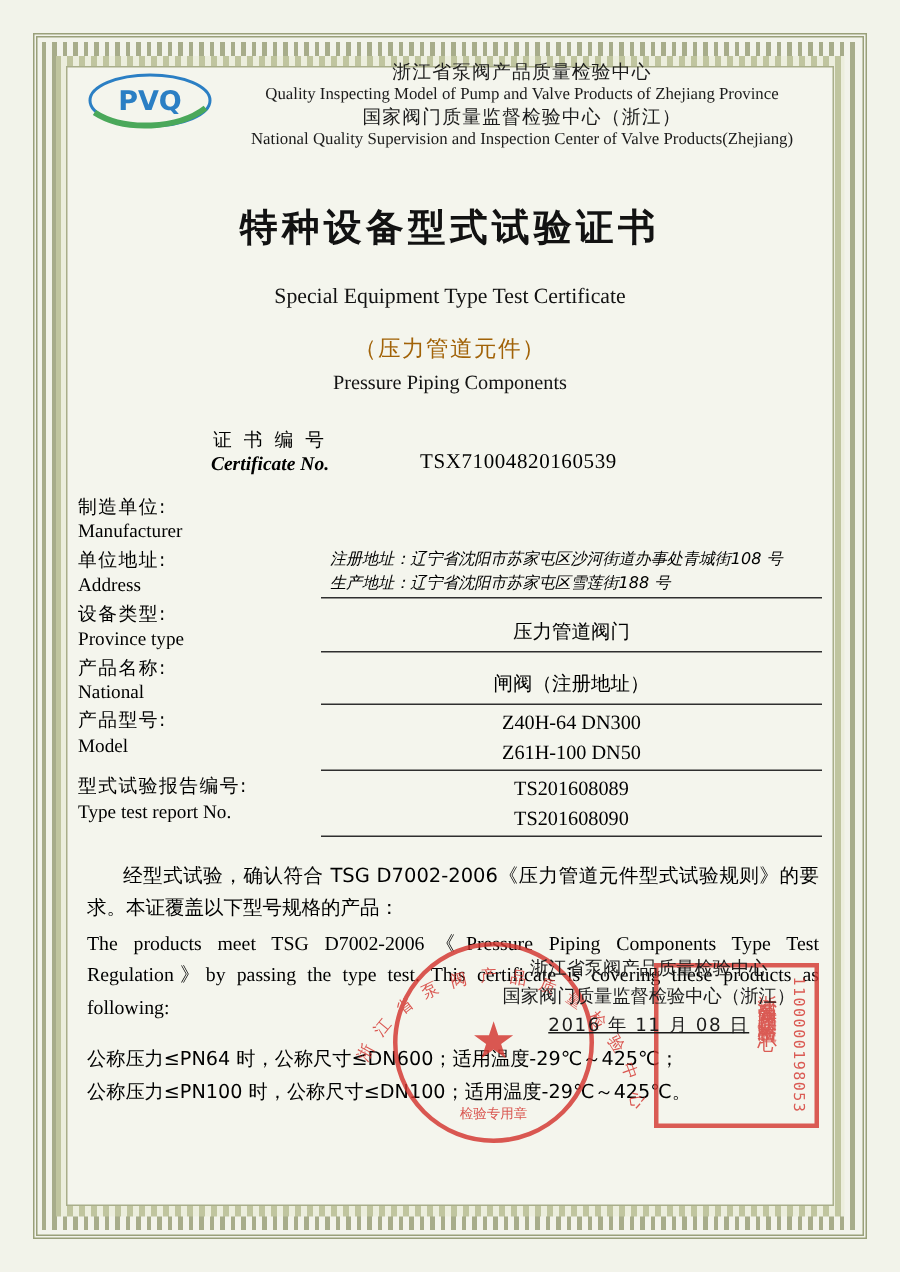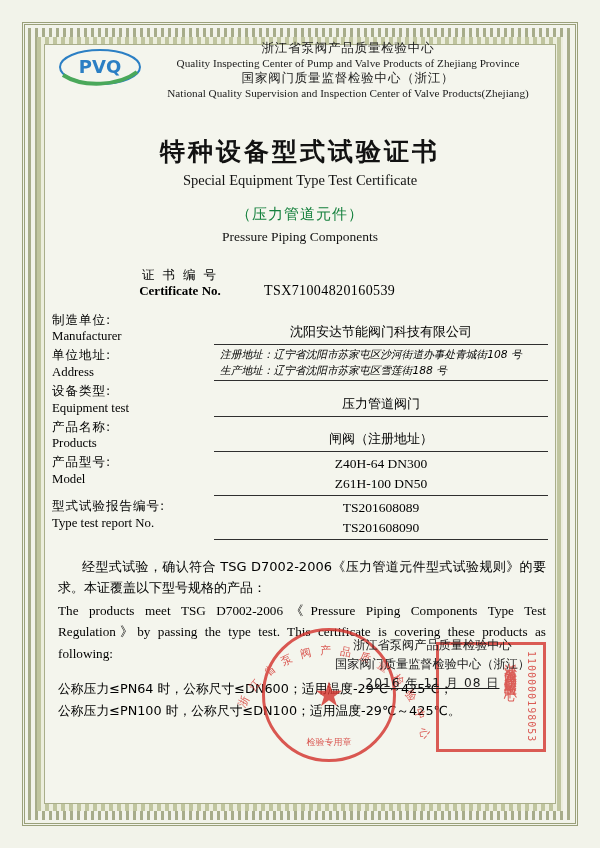--- a/index.html
+++ b/index.html
@@ -89,54 +89,55 @@
   .title-block { text-align: center; margin-top: 34px; }
   .title-cn {
     font-size: 25px;
     font-weight: bold;
     letter-spacing: 3px;
     color: #121212;
     font-family: "DejaVu Sans", sans-serif;
   }
   .title-en {
     font-size: 14.5px;
-    margin-top: 4px;
+    margin-top: 22px;
     color: #121212;
   }
   .subtitle-cn {
     font-size: 15px;
     margin-top: 16px;
     letter-spacing: 1px;
-    color: #15803d;
+    color: #a16207;
     font-family: "DejaVu Sans", sans-serif;
   }
   .subtitle-en {
     font-size: 13.5px;
     margin-top: 5px;
     color: #121212;
   }
 
   
   .certno {
     margin-top: 22px;
     display: flex;
     align-items: flex-end;
     padding-left: 58px;
+    gap: 16px;
   }
   .certno .labels {
     width: 140px;
     text-align: center;
     line-height: 1.3;
   }
   .certno .lab-cn {
     font-size: 12.5px;
     letter-spacing: 2px;
     font-family: "DejaVu Sans", sans-serif;
   }
-  .certno .lab-en { font-size: 13px; font-weight: bold; }
+  .certno .lab-en { font-size: 13px; font-weight: bold; font-style: italic; }
   .certno .value {
     flex: 1;
     font-size: 14px;
     padding-left: 14px;
     padding-bottom: 1px;
     letter-spacing: .4px;
   }
 
   
   .fields { margin-top: 12px; }
@@ -325,21 +326,21 @@
     <div class="header">
       <div class="logo">
         <svg width="86" height="42" viewBox="0 0 86 42" aria-hidden="true">
           <ellipse cx="43" cy="21" rx="40" ry="17" fill="none" stroke="#2b7fc4" stroke-width="2"></ellipse>
           <path d="M6 29 C 26 42, 62 40, 80 26" fill="none" stroke="#4aa85a" stroke-width="4"></path>
           <text x="43" y="27" text-anchor="middle" font-family="DejaVu Sans, sans-serif" font-size="18" font-weight="bold" fill="#2b7fc4">PVQ</text>
         </svg>
       </div>
       <div class="org-lines">
         <div class="org-cn">浙江省泵阀产品质量检验中心</div>
-        <div class="org-en">Quality Inspecting Center of Pump and Valve Products of Zhejiang Province</div>
+        <div class="org-en">Quality Inspecting Model of Pump and Valve Products of Zhejiang Province</div>
         <div class="org-cn">国家阀门质量监督检验中心（浙江）</div>
         <div class="org-en">National Quality Supervision and Inspection Center of Valve Products(Zhejiang)</div>
       </div>
     </div>
 
     <div class="title-block">
       <div class="title-cn">特种设备型式试验证书</div>
       <div class="title-en">Special Equipment Type Test Certificate</div>
       <div class="subtitle-cn">（压力管道元件）</div>
       <div class="subtitle-en">Pressure Piping Components</div>
@@ -353,50 +354,47 @@
       <div class="value">TSX71004820160539</div>
     </div>
 
     <div class="fields">
 
       <div class="field-row">
         <div class="field-label">
           <span class="fl-cn">制造单位:</span>
           <span class="fl-en">Manufacturer</span>
         </div>
-        <div class="field-value">
-          <span class="fv-line">沈阳安达节能阀门科技有限公司</span>
-        </div>
       </div>
 
       <div class="field-row">
         <div class="field-label">
           <span class="fl-cn">单位地址:</span>
           <span class="fl-en">Address</span>
         </div>
         <div class="field-value left">
           <span class="fv-line small">注册地址：辽宁省沈阳市苏家屯区沙河街道办事处青城街108 号</span>
           <span class="fv-line small">生产地址：辽宁省沈阳市苏家屯区雪莲街188 号</span>
         </div>
       </div>
 
       <div class="field-row">
         <div class="field-label">
           <span class="fl-cn">设备类型:</span>
-          <span class="fl-en">Equipment test</span>
+          <span class="fl-en">Province type</span>
         </div>
         <div class="field-value">
           <span class="fv-line">压力管道阀门</span>
         </div>
       </div>
 
       <div class="field-row">
         <div class="field-label">
           <span class="fl-cn">产品名称:</span>
-          <span class="fl-en">Products</span>
+          <span class="fl-en">National</span>
         </div>
         <div class="field-value">
           <span class="fv-line">闸阀（注册地址）</span>
         </div>
       </div>
 
       <div class="field-row">
         <div class="field-label">
           <span class="fl-cn">产品型号:</span>
           <span class="fl-en">Model</span>

